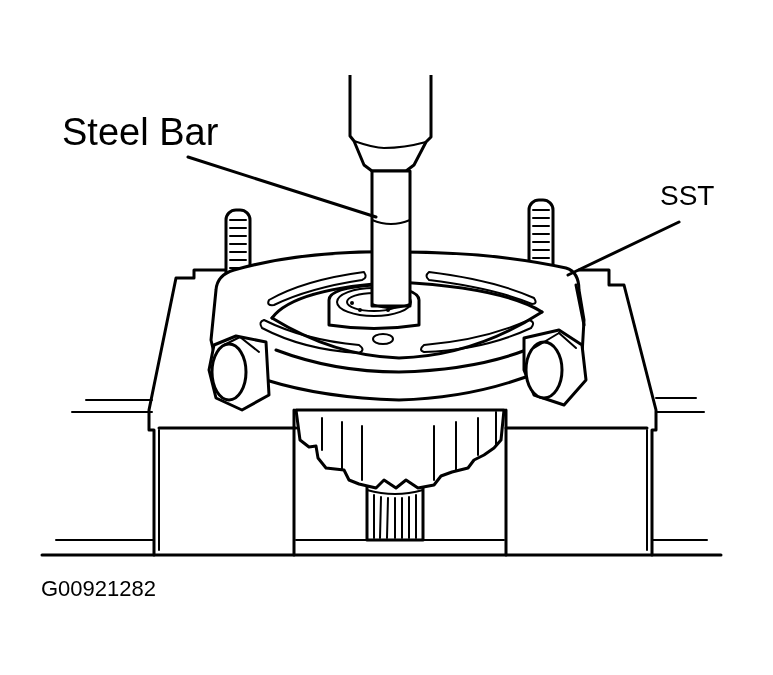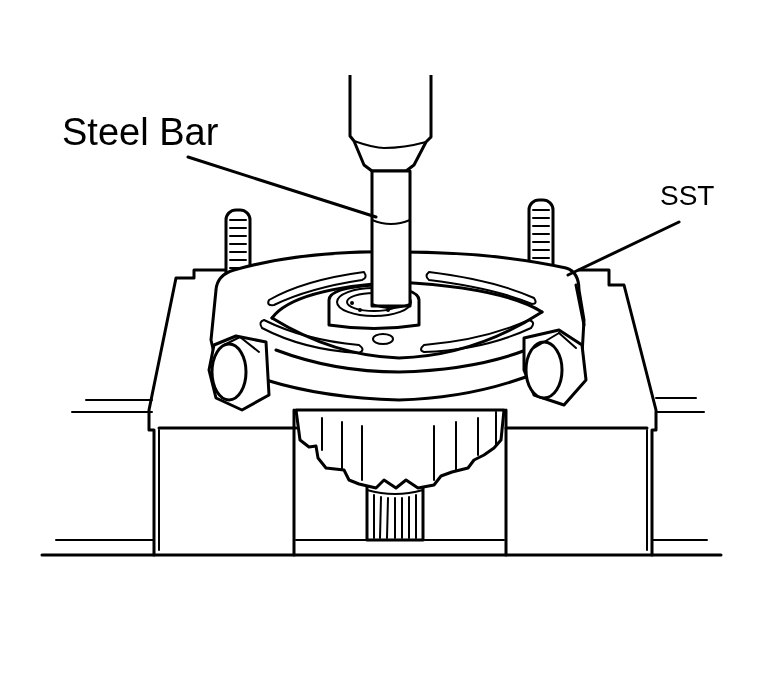--- a/index.html
+++ b/index.html
@@ -144,13 +144,14 @@
     <path class="thin" d="M368,220 Q387,228 406,220"></path>
     <path class="thin" d="M368,304 Q387,312 406,304"></path>
   </g>
 
   <line class="ln" x1="184" y1="157" x2="372" y2="217"></line>
   <line class="ln" x1="675" y1="222" x2="564" y2="275"></line>
 </svg>
 
 <div class="label label-steel">Steel Bar</div>
 <div class="label label-sst">SST</div>
+<div class="label label-id">G00921282</div>
 </div>
 
 </body></html>

